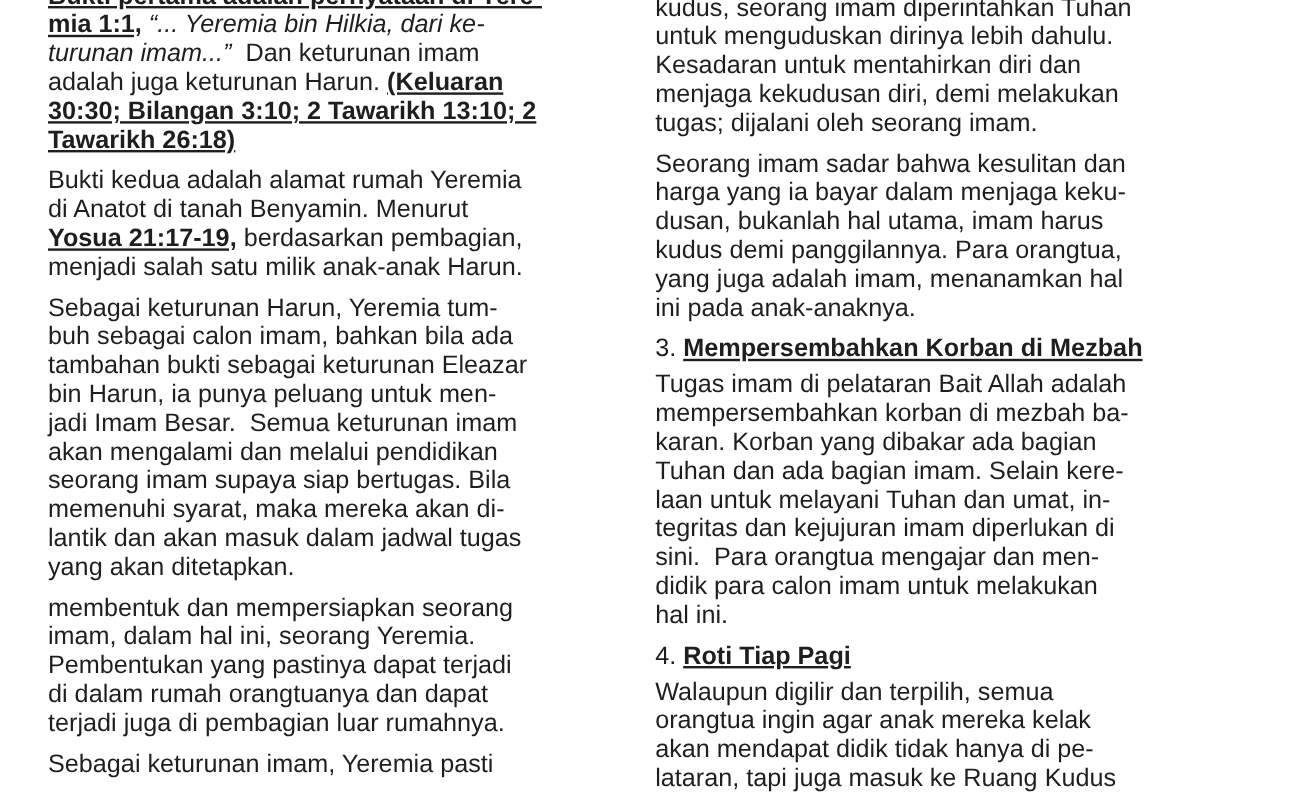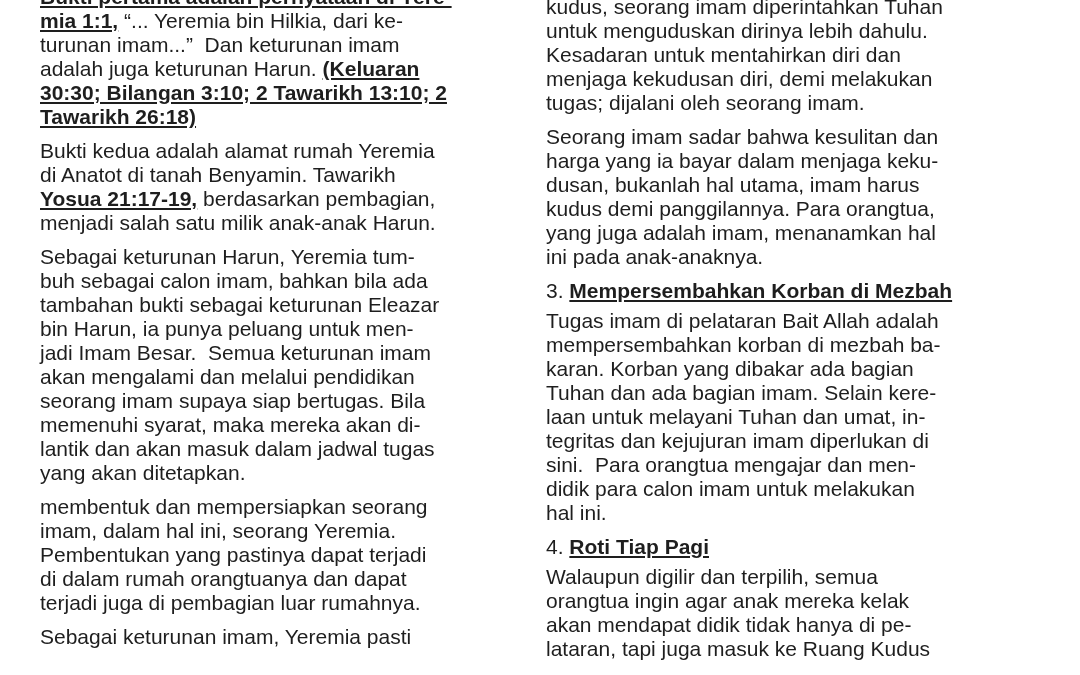--- a/index.html
+++ b/index.html
@@ -20,38 +20,38 @@
     position: absolute;
     font-size: 21px;
     line-height: 24px;
   }
   .col-left  { left: 40px;  top: -15px; width: 498px; }
   .col-right { left: 546px; top: -5px;  width: 500px; }
   .para    { margin: 0 0 10px 0; }
   .heading { margin: 4px 0 6px 0; }
   .line { white-space: pre-wrap; }
   .b { font-weight: bold; text-decoration: underline; }
-  .i { }
+  .i { font-style: italic; }
 </style>
 </head>
 <body>
 
 <div class="page">
   <div class="col col-left">
       <div class="para">
         <div class="line"><span class="b">Bukti pertama adalah pernyataan di Yere-</span></div>
         <div class="line"><span class="b">mia 1:1,</span><span class="i"> “... Yeremia bin Hilkia, dari ke-</span></div>
         <div class="line"><span class="i">turunan imam...”</span><span>&nbsp; Dan keturunan imam</span></div>
         <div class="line"><span>adalah juga keturunan Harun. </span><span class="b">(Keluaran</span></div>
         <div class="line"><span class="b">30:30; Bilangan 3:10; 2 Tawarikh 13:10; 2</span></div>
         <div class="line"><span class="b">Tawarikh 26:18)</span></div>
       </div>
       <div class="para">
         <div class="line"><span>Bukti kedua adalah alamat rumah Yeremia</span></div>
-        <div class="line"><span>di Anatot di tanah Benyamin. Tawarikh</span></div>
+        <div class="line"><span>di Anatot di tanah Benyamin. Menurut</span></div>
         <div class="line"><span class="b">Yosua 21:17-19,</span><span> berdasarkan pembagian,</span></div>
         <div class="line"><span>menjadi salah satu milik anak-anak Harun.</span></div>
       </div>
       <div class="para">
         <div class="line"><span>Sebagai keturunan Harun, Yeremia tum-</span></div>
         <div class="line"><span>buh sebagai calon imam, bahkan bila ada</span></div>
         <div class="line"><span>tambahan bukti sebagai keturunan Eleazar</span></div>
         <div class="line"><span>bin Harun, ia punya peluang untuk men-</span></div>
         <div class="line"><span>jadi Imam Besar.&nbsp; Semua keturunan imam</span></div>
         <div class="line"><span>akan mengalami dan melalui pendidikan</span></div>

